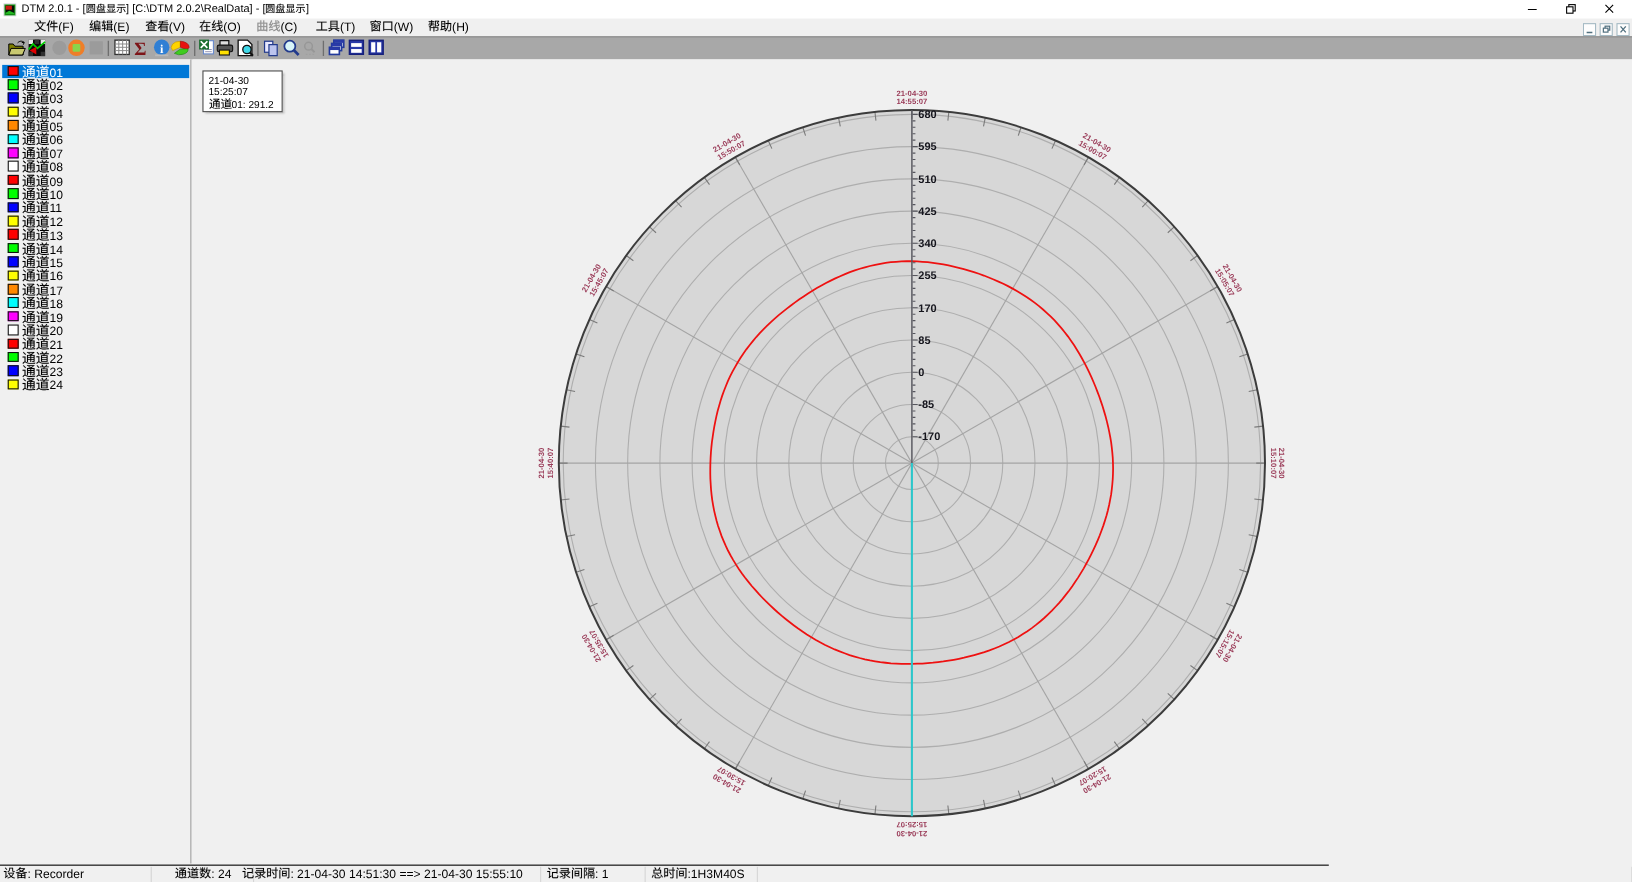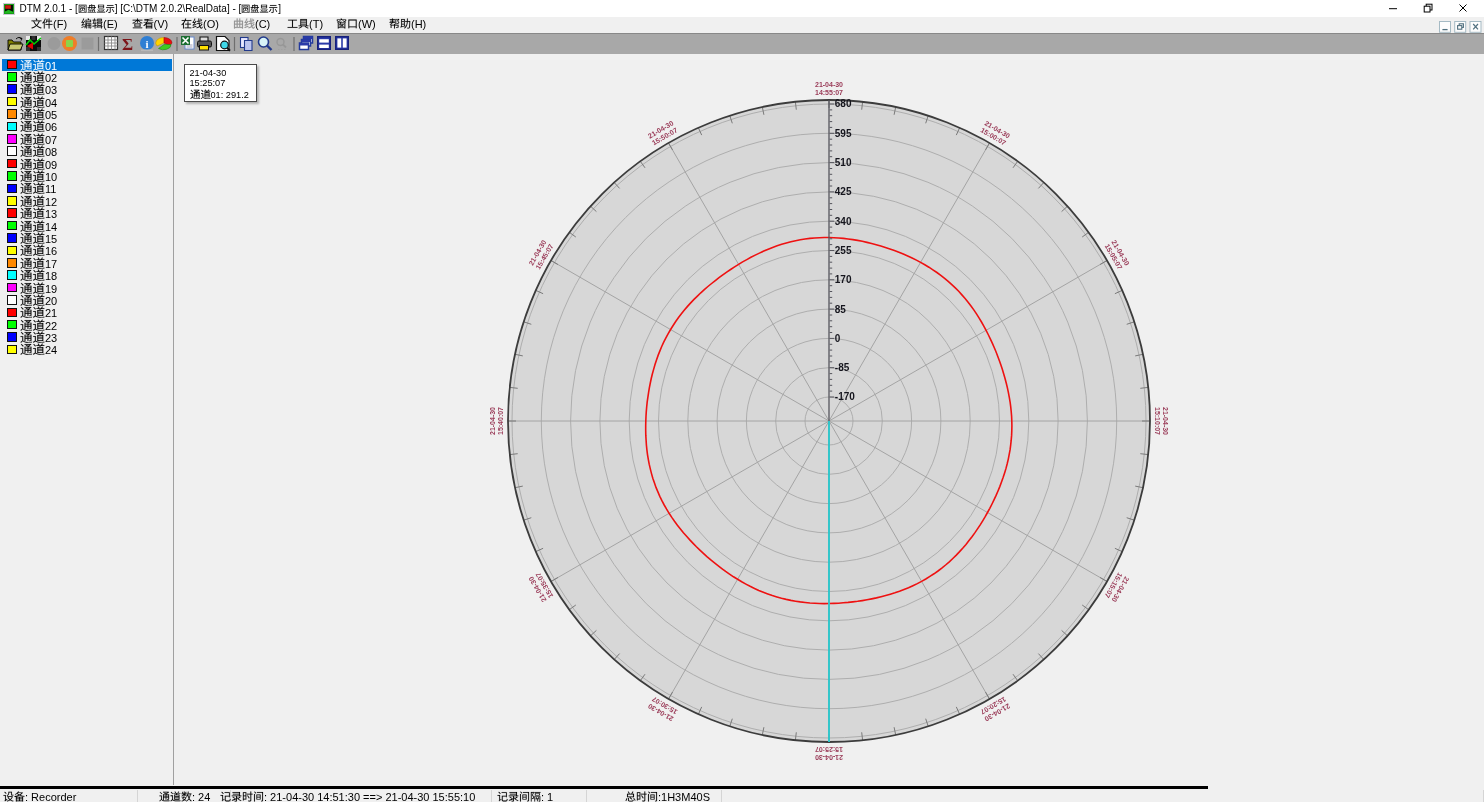--- a/index.html
+++ b/index.html
@@ -24,21 +24,21 @@
 .row.sel svg { fill:#fff; }
 .sw { position:absolute; left:5px; top:1.2px; width:10px; height:9.6px; border:1.1px solid #111;
   display:inline-block; }
 .row > svg, .row > span + * {}
 .row { padding-left:18px; }
 #chartarea { position:absolute; left:175px; top:54px; width:1309px; height:731px; background:#f0f0f0; }
 #tip { position:absolute; left:184px; top:64px; width:73px; height:38px; background:#fff;
   border:1.6px solid #4a4a4a; box-shadow:2px 2px 2px rgba(0,0,0,0.25); font-size:9.2px;
   line-height:10.2px; padding:3.2px 0 0 4.5px; white-space:pre; }
 #statusbar { position:absolute; left:0; top:786px; width:1208px; height:16px; background:#f0f0f0;
-  border-top:3px solid #000000; font-size:11px; }
+  border-top:1px solid #000000; font-size:11px; }
 .seg { position:absolute; top:1px; height:14px; line-height:14px; padding-left:3px;
   border-right:1px solid #d5d5d5; white-space:pre; }
 #statusbar .seg:first-child { }
 </style></head>
 <body>
 <div id="root">
 <svg width="0" height="0" style="position:absolute">
       <defs>
         <path id="g0" d="M317 341V268H604V-80H679V268H953V341H679V562H909V635H679V828H604V635H470C483 680 494 728 504 775L432 790C409 659 367 530 309 447C327 438 359 420 373 409C400 451 425 504 446 562H604V341ZM268 836C214 685 126 535 32 437C45 420 67 381 75 363C107 397 137 437 167 480V-78H239V597C277 667 311 741 339 815Z"></path>
         <path id="g1" d="M605 84C716 32 832 -32 902 -81L962 -25C887 22 766 86 653 137ZM328 133C266 79 141 12 40 -26C58 -40 83 -65 95 -81C196 -40 319 25 399 88ZM212 792V209H52V141H951V209H802V792ZM284 209V300H727V209ZM284 586H727V501H284ZM284 644V730H727V644ZM284 444H727V357H284Z"></path>
@@ -610,21 +610,21 @@
           <g transform="translate(11,9.68) scale(0.011,-0.011)" stroke-width="9">
             <use href="#g9"></use>
           </g>
           <g transform="translate(22,9.68) scale(0.011,-0.011)" stroke-width="9">
             <use href="#g28"></use>
           </g>
           <g transform="translate(33,9.68) scale(0.011,-0.011)" stroke-width="9">
             <use href="#g29"></use>
           </g>
         </svg>: 1</div>
-      <div class="seg" style="left:622px;width:100px"><svg class="cn" style="vertical-align:-2px;" width="33" height="11.88">
+      <div class="seg" style="left:589px;width:100px"><svg class="cn" style="vertical-align:-2px;" width="33" height="11.88">
           <g transform="translate(0,9.68) scale(0.011,-0.011)" stroke-width="9">
             <use href="#g10"></use>
           </g>
           <g transform="translate(11,9.68) scale(0.011,-0.011)" stroke-width="9">
             <use href="#g13"></use>
           </g>
           <g transform="translate(22,9.68) scale(0.011,-0.011)" stroke-width="9">
             <use href="#g28"></use>
           </g>
         </svg>:1H3M40S</div>

